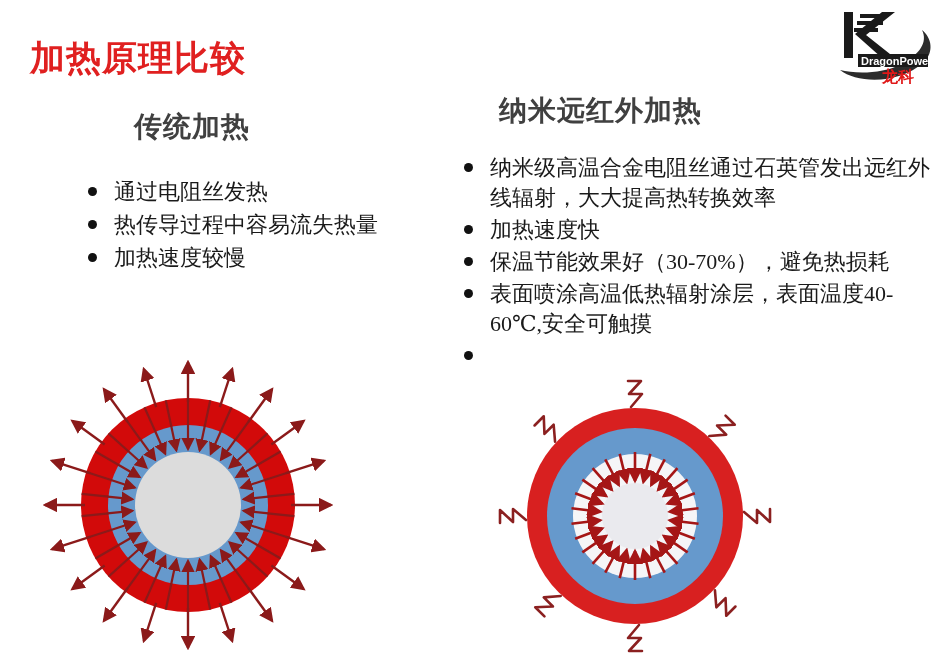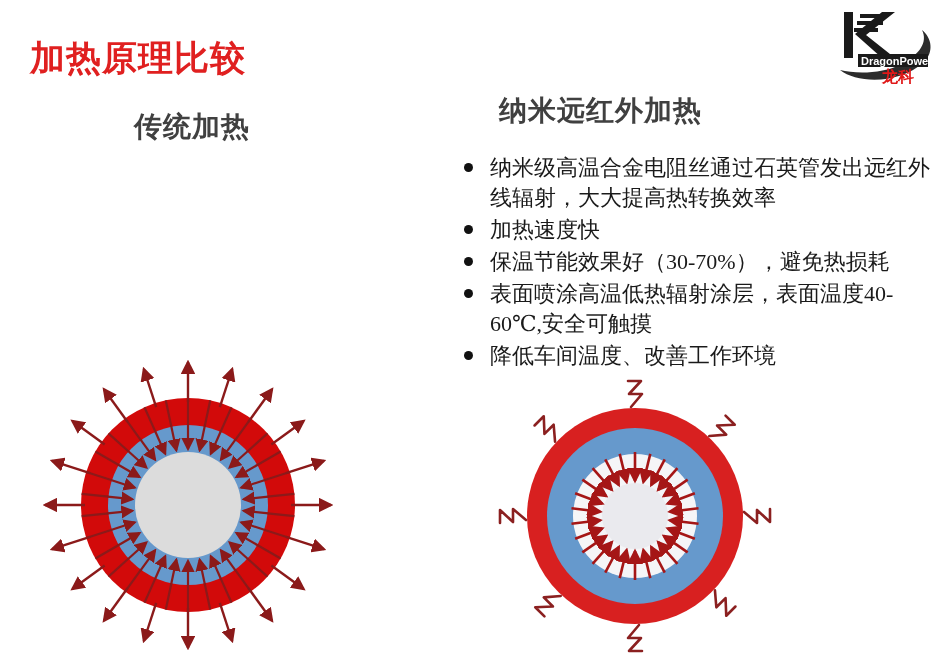--- a/index.html
+++ b/index.html
@@ -121,20 +121,34 @@
       <g>
         <rect x="20" y="50" width="70" height="13" fill="#1a1a1a"></rect>
         <text class="logo-word" x="23" y="60.5" font-size="11" fill="#ffffff">DragonPower</text>
       </g>
       <text class="logo-word" x="44" y="78" font-size="16" fill="#E01818">龙科</text>
     </svg>
   </div>
 
   <div class="col-heading" id="heading-left">传统加热</div>
 
+  <ul class="bullet-list" id="bullets-left">
+    <li class="bullet-item">
+      <span class="bullet-dot"></span>
+      <span>通过电阻丝发热</span>
+    </li>
+    <li class="bullet-item">
+      <span class="bullet-dot"></span>
+      <span>热传导过程中容易流失热量</span>
+    </li>
+    <li class="bullet-item">
+      <span class="bullet-dot"></span>
+      <span>加热速度较慢</span>
+    </li>
+  </ul>
 
   <div class="col-heading" id="heading-right">纳米远红外加热</div>
 
   <ul class="bullet-list" id="bullets-right">
     <li class="bullet-item">
       <span class="bullet-dot"></span>
       <span>纳米级高温合金电阻丝通过石英管发出远红外线辐射，大大提高热转换效率</span>
     </li>
     <li class="bullet-item">
       <span class="bullet-dot"></span>
@@ -143,21 +157,20 @@
     <li class="bullet-item">
       <span class="bullet-dot"></span>
       <span>保温节能效果好（30-70%），避免热损耗</span>
     </li>
     <li class="bullet-item">
       <span class="bullet-dot"></span>
       <span>表面喷涂高温低热辐射涂层，表面温度40-60℃,安全可触摸</span>
     </li>
     <li class="bullet-item">
       <span class="bullet-dot"></span>
-      <span>降低车间温度、改善工作环境</span>
     </li>
   </ul>
 
   <div class="figure" id="figure-traditional">
     <svg id="svg-traditional" width="300" height="300" viewBox="0 0 300 300" xmlns="http://www.w3.org/2000/svg">
       <defs>
         <marker id="ah-dark" markerWidth="6" markerHeight="6" refX="5" refY="3" orient="auto">
           <path d="M0,0 L6,3 L0,6 z" fill="#8B1A1A"></path>
         </marker>
       </defs>

